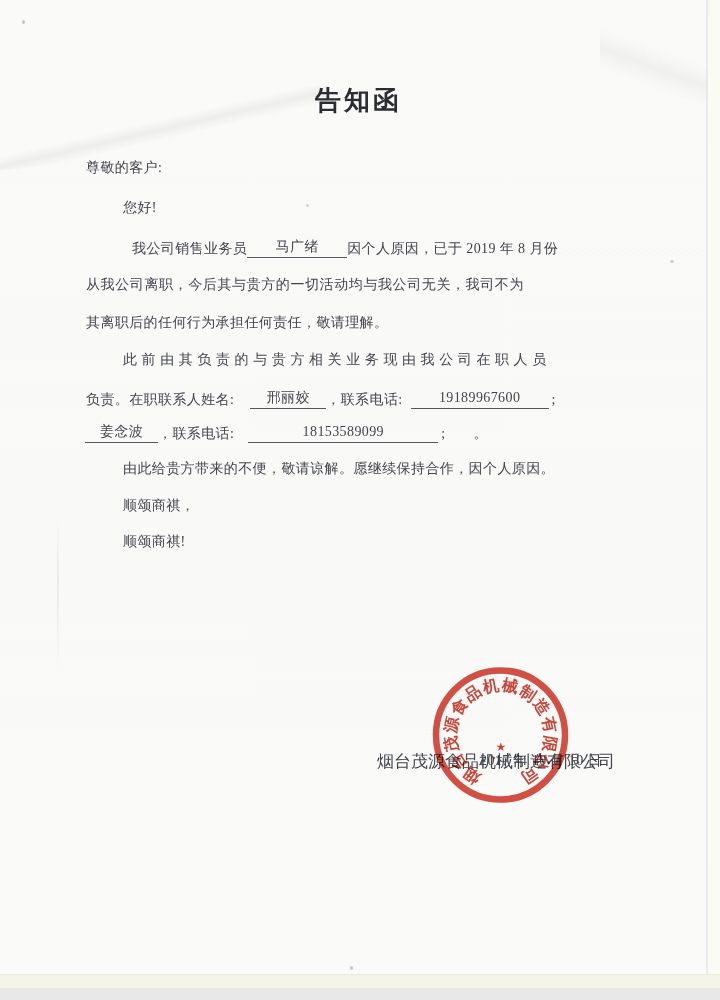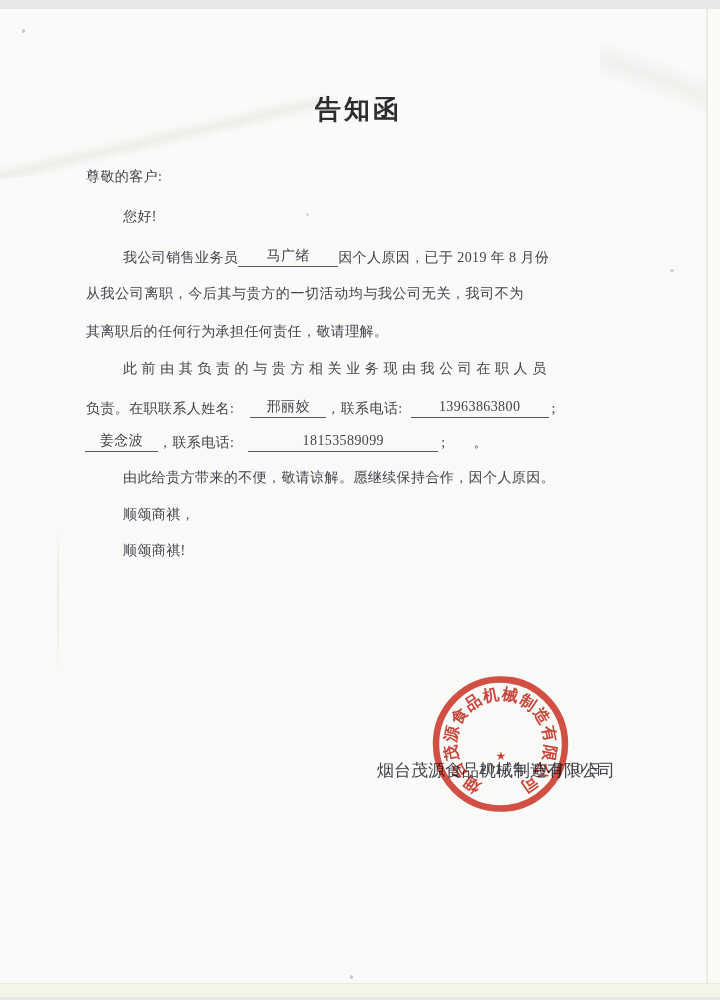--- a/index.html
+++ b/index.html
@@ -1,19 +1,19 @@
 <!DOCTYPE html>
 <html><head>
 <meta charset="utf-8">
 <style>
   html,body{margin:0;padding:0;background:#e8e8e8;}
   .page{
     position:relative;
     width:720px;height:988px;
-    margin:9px auto;
+    margin:0 auto;
     background:linear-gradient(180deg,#fafaf9 0%,#f9f9f7 55%,#fafaf8 100%);
     overflow:hidden;
     font-family:"Liberation Serif","DejaVu Serif",serif;
     color:#43444c;
   }
   
   .edge-right{position:absolute;top:0;right:12px;width:2px;height:1000px;background:#e6e6e1;opacity:.8;}
   .edge-right2{position:absolute;top:0;right:0;width:12px;height:1000px;background:#fbfbf6;}
   .edge-bottom{position:absolute;left:0;bottom:0;width:720px;height:13px;background:#f5f4e9;border-top:1px solid #eceadb;}
   .crease-a{position:absolute;left:-10px;top:100px;width:340px;height:56px;
@@ -27,21 +27,21 @@
   .sp1{left:22px;top:20px;width:3px;height:4px;}
   .sp2{left:306px;top:204px;width:3px;height:3px;opacity:.4;}
   .sp3{left:670px;top:260px;width:4px;height:3px;opacity:.45;}
   .sp4{left:350px;top:966px;width:3px;height:4px;}
   
   .line{position:absolute;font-size:14px;letter-spacing:.4px;line-height:1.25;white-space:nowrap;}
   .title{position:absolute;left:315px;top:83px;font-size:26px;font-weight:bold;
     font-family:"DejaVu Sans","Liberation Sans",sans-serif;color:#2c2d31;letter-spacing:3px;}
   .salutation{left:86px;top:159px;}
   .greeting{left:123px;top:199px;}
-  .l4{left:123px;top:238px;}
+  .l4{left:132px;top:238px;}
   .l5{left:86px;top:276px;letter-spacing:.6px;}
   .l6{left:86px;top:314px;}
   .l7{left:123px;top:351px;letter-spacing:4.6px;}
   .l8{left:86px;top:389px;}
   .l9{left:85px;top:423px;}
   .l10{left:123px;top:460px;}
   .l11{left:123px;top:497px;}
   .l12{left:123px;top:533px;}
   .company-line{left:377px;top:751px;font-size:17px;letter-spacing:0;}
   .date-line{left:480px;top:752px;}
@@ -83,21 +83,21 @@
   <div class="line salutation">尊敬的客户:</div>
   <div class="line greeting">您好!</div>
 
   <div class="line l4"><span>我公司销售业务员</span><span class="ufield f-name1"><span>马广绪</span></span><span>因个人原因，已于 2019 年 8 月份</span></div>
 
   <div class="line l5">从我公司离职，今后其与贵方的一切活动均与我公司无关，我司不为</div>
   <div class="line l7">此前由其负责的与贵方相关业务现由我公司在职人员</div>
 
   <div class="line l6">其离职后的任何行为承担任何责任，敬请理解。</div>
 
-  <div class="line l8"><span>负责。在职联系人姓名:</span><span class="ufield f-c1name"><span>邢丽姣</span></span><span>，联系电话:</span><span class="ufield f-c1phone"><span>13963863800</span></span><span class="semi">;</span></div>
+  <div class="line l8"><span>负责。在职联系人姓名:</span><span class="ufield f-c1name"><span>邢丽姣</span></span><span>，联系电话:</span><span class="ufield f-c1phone"><span>19189967600</span></span><span class="semi">;</span></div>
 
   <div class="line l9"><span class="ufield f-c2name"><span>姜念波</span></span><span>，联系电话:</span><span class="ufield f-c2phone"><span>18153589099</span></span><span class="semi">;</span><span class="stray-period">。</span></div>
 
   <div class="line l10">由此给贵方带来的不便，敬请谅解。愿继续保持合作，因个人原因。</div>
   <div class="line l11">顺颂商祺，</div>
   <div class="line l12">顺颂商祺!</div>
 
   <div class="line company-line">烟台茂源食品机械制造有限公司</div>
   <div class="line date-line">2017 年 10 月 10 日</div>
 

